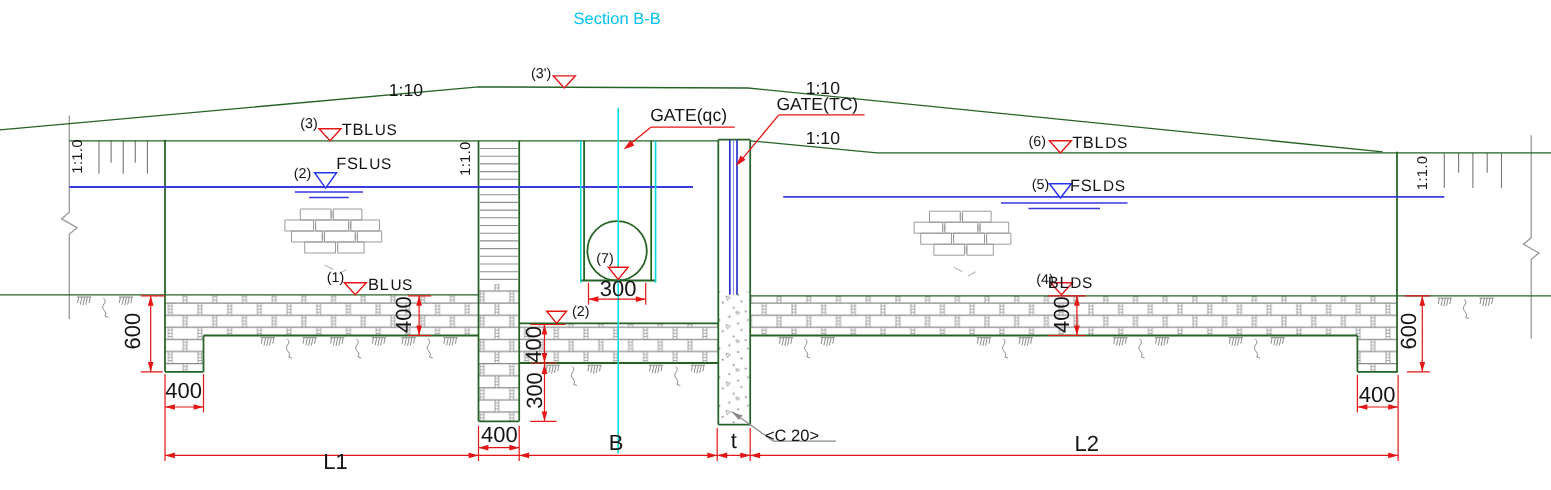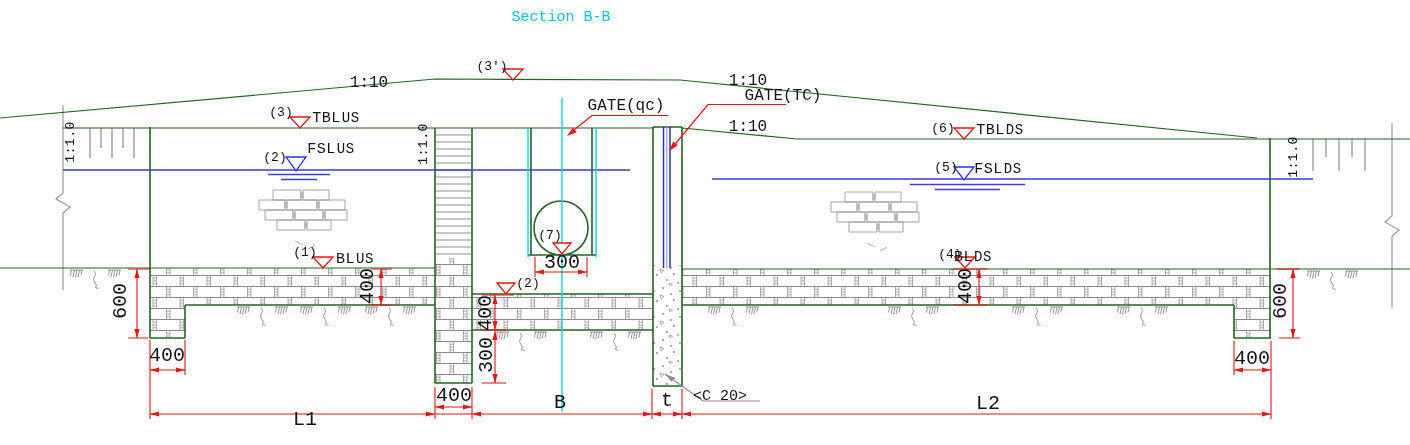--- a/index.html
+++ b/index.html
@@ -1,17 +1,17 @@
 <!DOCTYPE html>
 <html><head>
 <meta charset="utf-8">
 <style>
   html,body{margin:0;padding:0;background:#ffffff;}
   #canvas{position:relative;width:1410px;height:445px;background:#ffffff;overflow:hidden;
-          font-family:Liberation Mono, monospace;}
+          font-family:Liberation Sans, sans-serif;}
   #linework{position:absolute;left:0;top:0;}
   .t{position:absolute;transform:translate(-50%,-50%);white-space:nowrap;color:#141414;line-height:1;}
   .rot{transform:translate(-50%,-50%) rotate(-90deg);}
   .title{font-size:15px;color:#00c3ee;}
   .dim{font-size:20px;}
   .ref{font-size:13px;}
   .lvl{font-size:15px;letter-spacing:.5px;}
   .lvl .sub{font-size:14px;margin-left:1px;}
   .slope{font-size:16px;}
   .slopeb{font-size:13px;letter-spacing:.5px;}
@@ -214,21 +214,21 @@
 <div class="t title" style="left:561px;top:17px">Section B-B</div>
 
 <div class="t slope" style="left:369px;top:83px">1:10</div>
 <div class="t slope" style="left:748px;top:81px">1:10</div>
 <div class="t slope" style="left:748px;top:127px">1:10</div>
 <div class="t slopeb rot" style="left:70px;top:142px">1:1.0</div>
 <div class="t slopeb rot" style="left:423px;top:144px">1:1.0</div>
 <div class="t slopeb rot" style="left:1293px;top:157px">1:1.0</div>
 
 <div class="t gate" style="left:626px;top:106px">GATE(qc)</div>
-<div class="t gate" style="left:783px;top:96px">GATE(TC)</div>
+<div class="t gate" style="left:743px;top:96px">GATE(TC)</div>
 <div class="t c20" style="left:720px;top:396px">&lt;C 20&gt;</div>
 
 <div class="t ref" style="left:492px;top:66px">(3')</div>
 <div class="t ref" style="left:281px;top:112px">(3)</div>
 <div class="t lvl" style="left:336px;top:118px"><span>TBL</span><span class="sub">US</span></div>
 <div class="t ref" style="left:275px;top:157px">(2)</div>
 <div class="t lvl" style="left:331px;top:149px"><span>FSL</span><span class="sub">US</span></div>
 <div class="t ref" style="left:305px;top:252px">(1)</div>
 <div class="t lvl" style="left:355px;top:259px"><span>BL</span><span class="sub">US</span></div>
 <div class="t ref" style="left:943px;top:128px">(6)</div>

